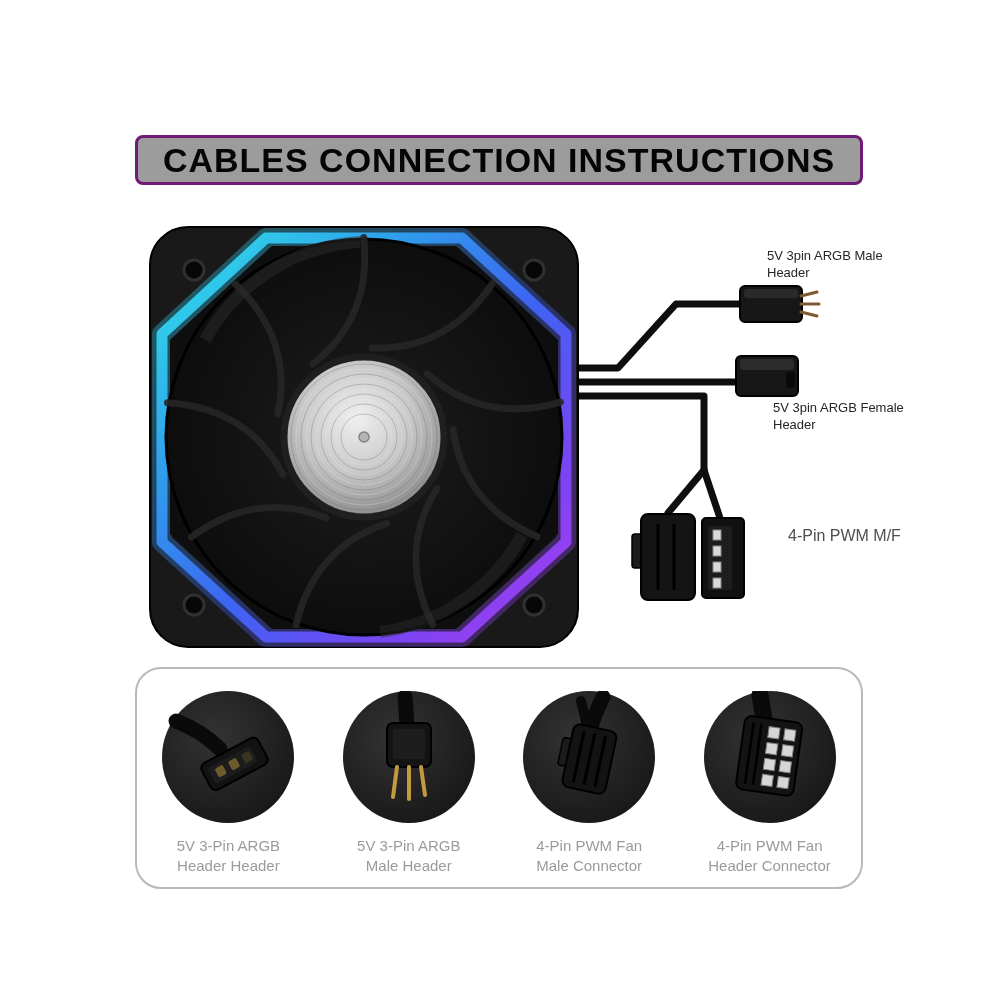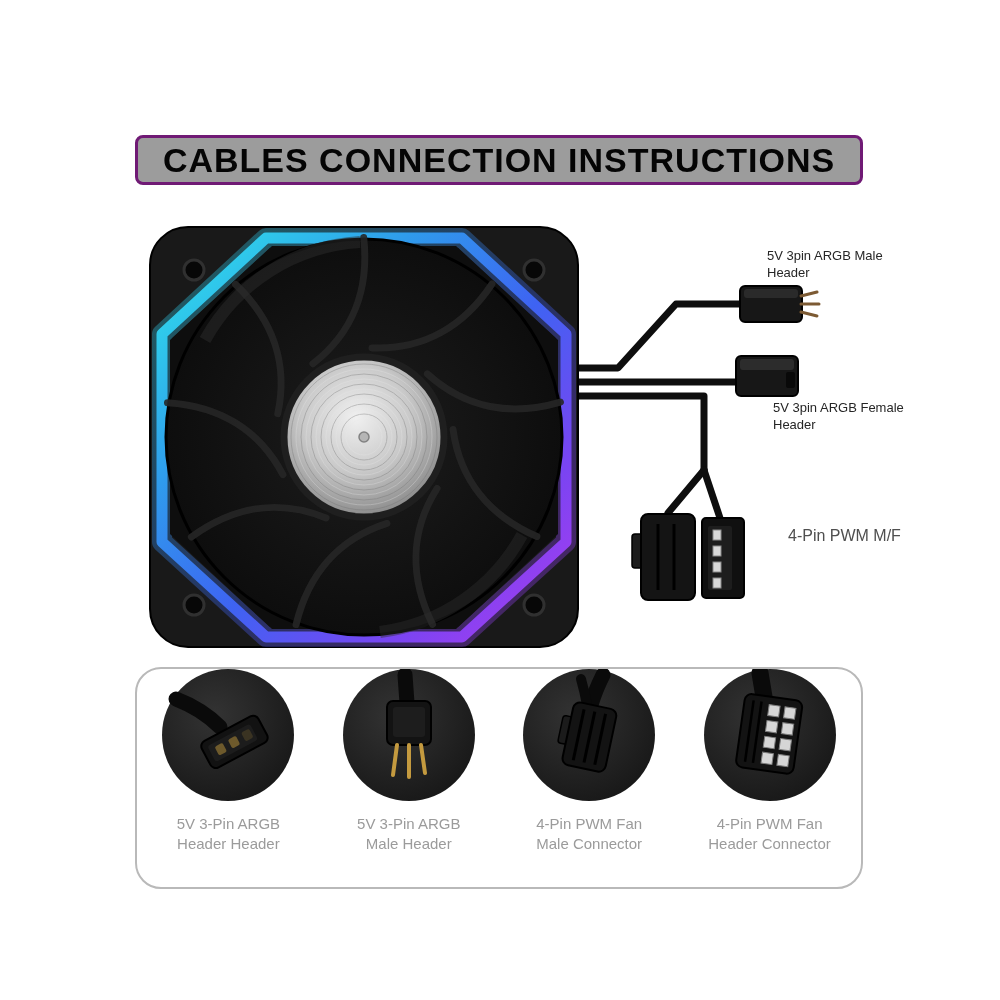--- a/index.html
+++ b/index.html
@@ -19,21 +19,21 @@
 
   .callout { position:absolute; color:#262626; font-size:13px; line-height:17px; }
   .callout div { white-space:nowrap; }
   .callout-male   { left:727px; top:247px;margin-left:40px; }
   .callout-female { left:753px; top:399px;margin-left:20px; }
   .callout-pwm    { left:788px; top:527px; font-size:16px; color:#4f4f4f; }
 
   .legend-panel {
     position:absolute; left:135px; top:667px; width:728px; height:222px;
     background:#ffffff; border:2px solid #b9b9b9; border-radius:26px;
-    display:flex; justify-content:space-evenly; align-items:flex-start; 
+    display:flex; justify-content:space-evenly; align-items:flex-start; padding-top:22px;
   }
   .legend-item { display:flex; flex-direction:column; align-items:center; width:178px; }
   .legend-label { margin-top:13px; text-align:center; color:#9b9b9b; font-size:15px; line-height:20px; }
 </style>
 </head>
 <body>
 
 <div class="page">
 
   <div class="title-bar">

